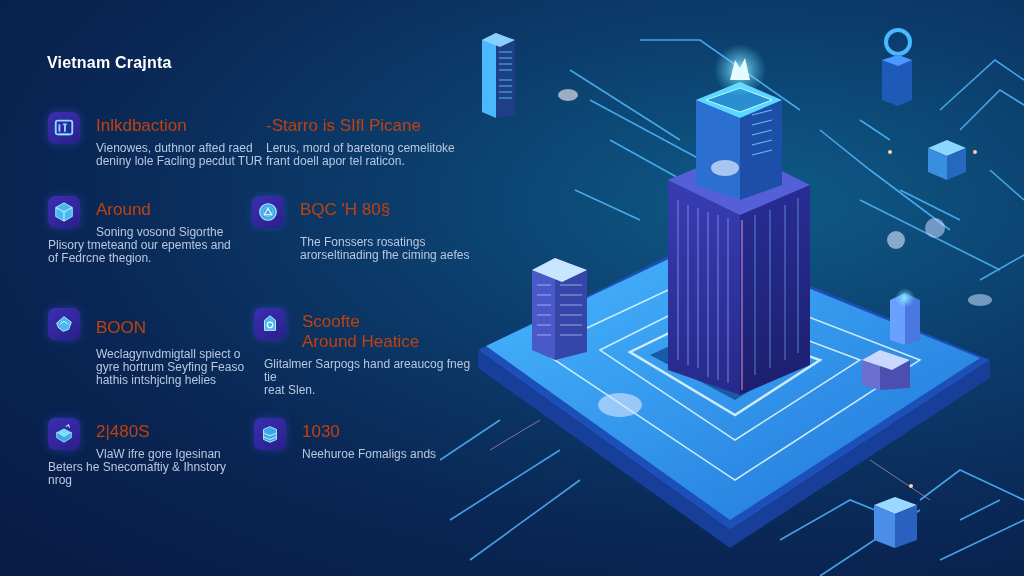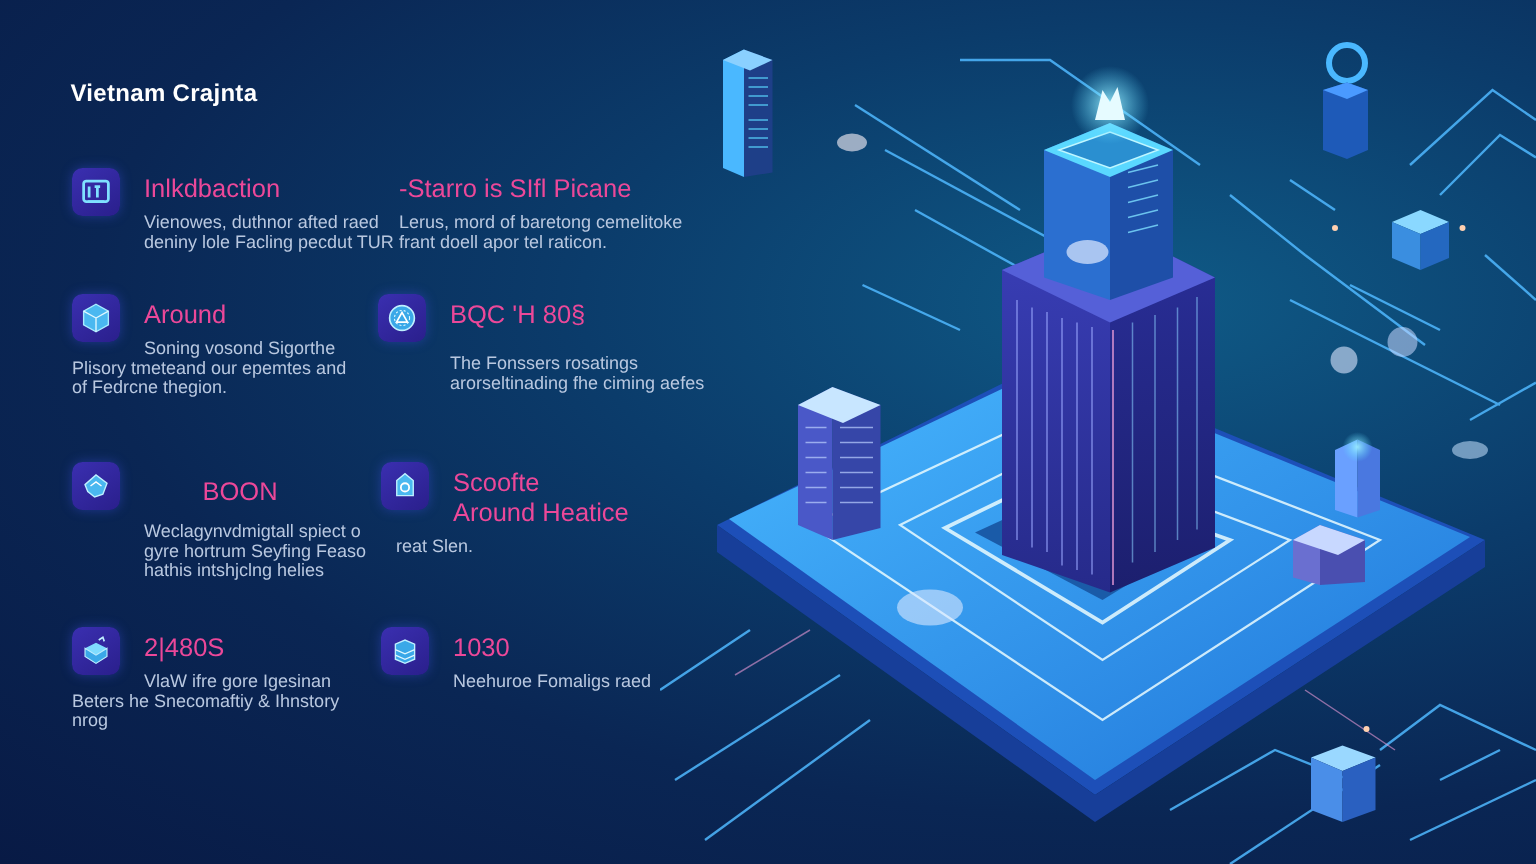--- a/index.html
+++ b/index.html
@@ -22,21 +22,21 @@
   .item .icon-box {
     position: absolute; left: 0; top: 0; width: 32px; height: 32px;
     border-radius: 7px;
     background: linear-gradient(145deg, #3a2fb0, #2a1f8c);
     box-shadow: 0 0 8px rgba(60,80,220,0.45);
     display: flex; align-items: center; justify-content: center;
   }
   .item .icon-box svg { width: 22px; height: 22px; }
   .item .head {
     position: absolute; left: 48px; top: 4px;
-    font-size: 17px; color: #ec4899; line-height: 20px; white-space: nowrap;
+    font-size: 17px; color: #c2410c; line-height: 20px; white-space: nowrap;
   }
   .item .desc {
     position: absolute; left: 48px; top: 30px; width: 200px;
     font-size: 12px; line-height: 13px; color: #b9c8e0;
   }
   .item.indent-desc .desc { left: 0; width: 210px; }
   .item.indent-desc .desc .first { display: block; padding-left: 48px; }
 
   
   .illus { position: absolute; left: 440px; top: 0; width: 584px; height: 576px; }
@@ -101,40 +101,41 @@
       </div>
     </div>
 
     <div class="item" style="left:48px; top:308px;">
       <div class="icon-box">
         <svg viewBox="0 0 24 24">
             <path d="M4 11l8-7 8 6-3 8-6 2-5-4z" fill="#4ab8f0" stroke="#bff0ff" stroke-width="1"></path>
             <path d="M8 12l4-3 4 3" stroke="#ffffff" stroke-width="1" fill="none"></path>
           </svg>
       </div>
-      <div class="head" style="top:10px;margin-left:39px;">BOON</div>
+      <div class="head" style="top:10px;">BOON</div>
       <div class="desc" style="top:40px; width:200px;">
         <div>Weclagynvdmigtall spiect o</div>
         <div>gyre hortrum Seyfing Feaso</div>
         <div>hathis intshjclng helies</div>
       </div>
     </div>
 
     <div class="item" style="left:254px; top:308px;">
       <div class="icon-box">
         <svg viewBox="0 0 24 24">
             <path d="M6 8l6-5 6 5v11H6z" fill="#4ab8f0" stroke="#bff0ff" stroke-width="1"></path>
             <circle cx="12" cy="13" r="3" fill="none" stroke="#ffffff" stroke-width="1.3"></circle>
           </svg>
       </div>
       <div class="head">
         <div>Scoofte</div>
         <div>Around Heatice</div>
       </div>
       <div class="desc" style="left:10px; top:50px; width:220px;">
+        <div>Glitalmer Sarpogs hand areaucog fneg tie</div>
         <div>reat Slen.</div>
       </div>
     </div>
 
     <div class="item indent-desc" style="left:48px; top:418px;">
       <div class="icon-box">
         <svg viewBox="0 0 24 24">
             <path d="M4 10l8-4 8 4-8 5z" fill="#7fdcff"></path>
             <path d="M4 10v6l8 5 8-5v-6l-8 5z" fill="#3aa8e8" stroke="#bff0ff" stroke-width="0.8"></path>
             <path d="M14 4l3-2 1 3" stroke="#bff0ff" stroke-width="1.2" fill="none"></path>
@@ -150,21 +151,21 @@
 
     <div class="item" style="left:254px; top:418px;">
       <div class="icon-box">
         <svg viewBox="0 0 24 24">
             <path d="M5 7l7-3 7 3v11l-7 3-7-3z" fill="#3aa8e8" stroke="#bff0ff" stroke-width="1"></path>
             <path d="M5 11l7 3 7-3M5 15l7 3 7-3" stroke="#dff7ff" stroke-width="0.9" fill="none"></path>
           </svg>
       </div>
       <div class="head">1030</div>
       <div class="desc">
-        <div>Neehuroe Fomaligs raed</div>
+        <div>Neehuroe Fomaligs ands</div>
       </div>
     </div>
   </div>
 
   <svg class="illus" viewBox="440 0 584 576">
     <defs>
       <linearGradient id="plat" x1="0" y1="0" x2="1" y2="1">
         <stop offset="0" stop-color="#48b8ff"></stop>
         <stop offset="1" stop-color="#1f74d8"></stop>
       </linearGradient>

